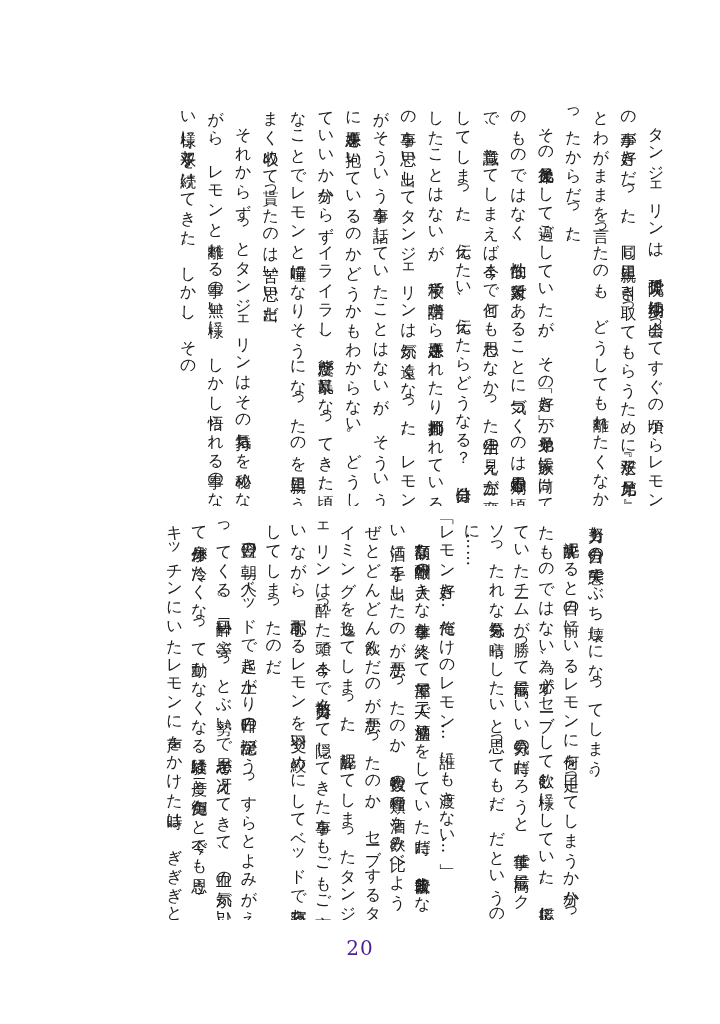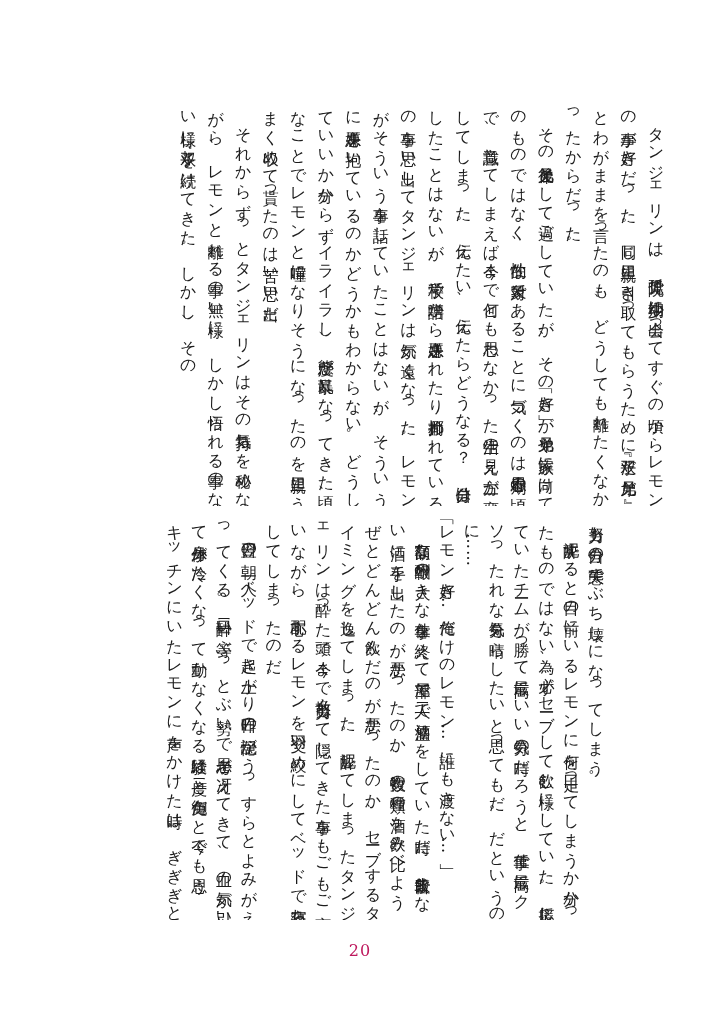--- a/index.html
+++ b/index.html
@@ -49,23 +49,23 @@
   }
   .text-band p.no-indent {
     text-indent: 0;
   }
   .page-number {
     position: absolute;
     left: 0;
     right: 0;
     bottom: 64px;
     text-align: center;
-    font-size: 16px;
+    font-size: 20px;
     letter-spacing: 1px;
-    color: #be185d;
+    color: #4c1d95;
   }
 </style>
 </head>
 <body>
 
 <div class="page">
 
   <div class="text-band band-top">
     <p>タンジェリンは、孤児院で幼少期に出会ってすぐの頃からレモンの事が好きだった。同じ里親に引き取ってもらうために『双子だ兄弟だ』とわがままを言ったのも、どうしても離れたくなかったからだった。</p>
     <p>その後兄弟として過ごしていたが、その「好き」が兄弟や家族に向けてのものではなく、性的な対象であることに気づくのは思春期の頃で、意識してしまえば今まで何とも思わなかった生活の見え方が一変してしまった。伝えたい、伝えたらどうなる？　自分は加担したことはないが、学校で噂話から嫌悪されたり揶揄われている生徒の事を思い出してタンジェリンは気が遠くなった。レモンがそういう事を話していたことはないが、そういう事に嫌悪を抱いているのかどうかもわからない。どうしていいか分からずイライラし、態度が乱暴になってきた頃、些細なことでレモンと喧嘩になりそうになったのを里親にうまく収めて貰ったのは苦い思い出だ。</p>

